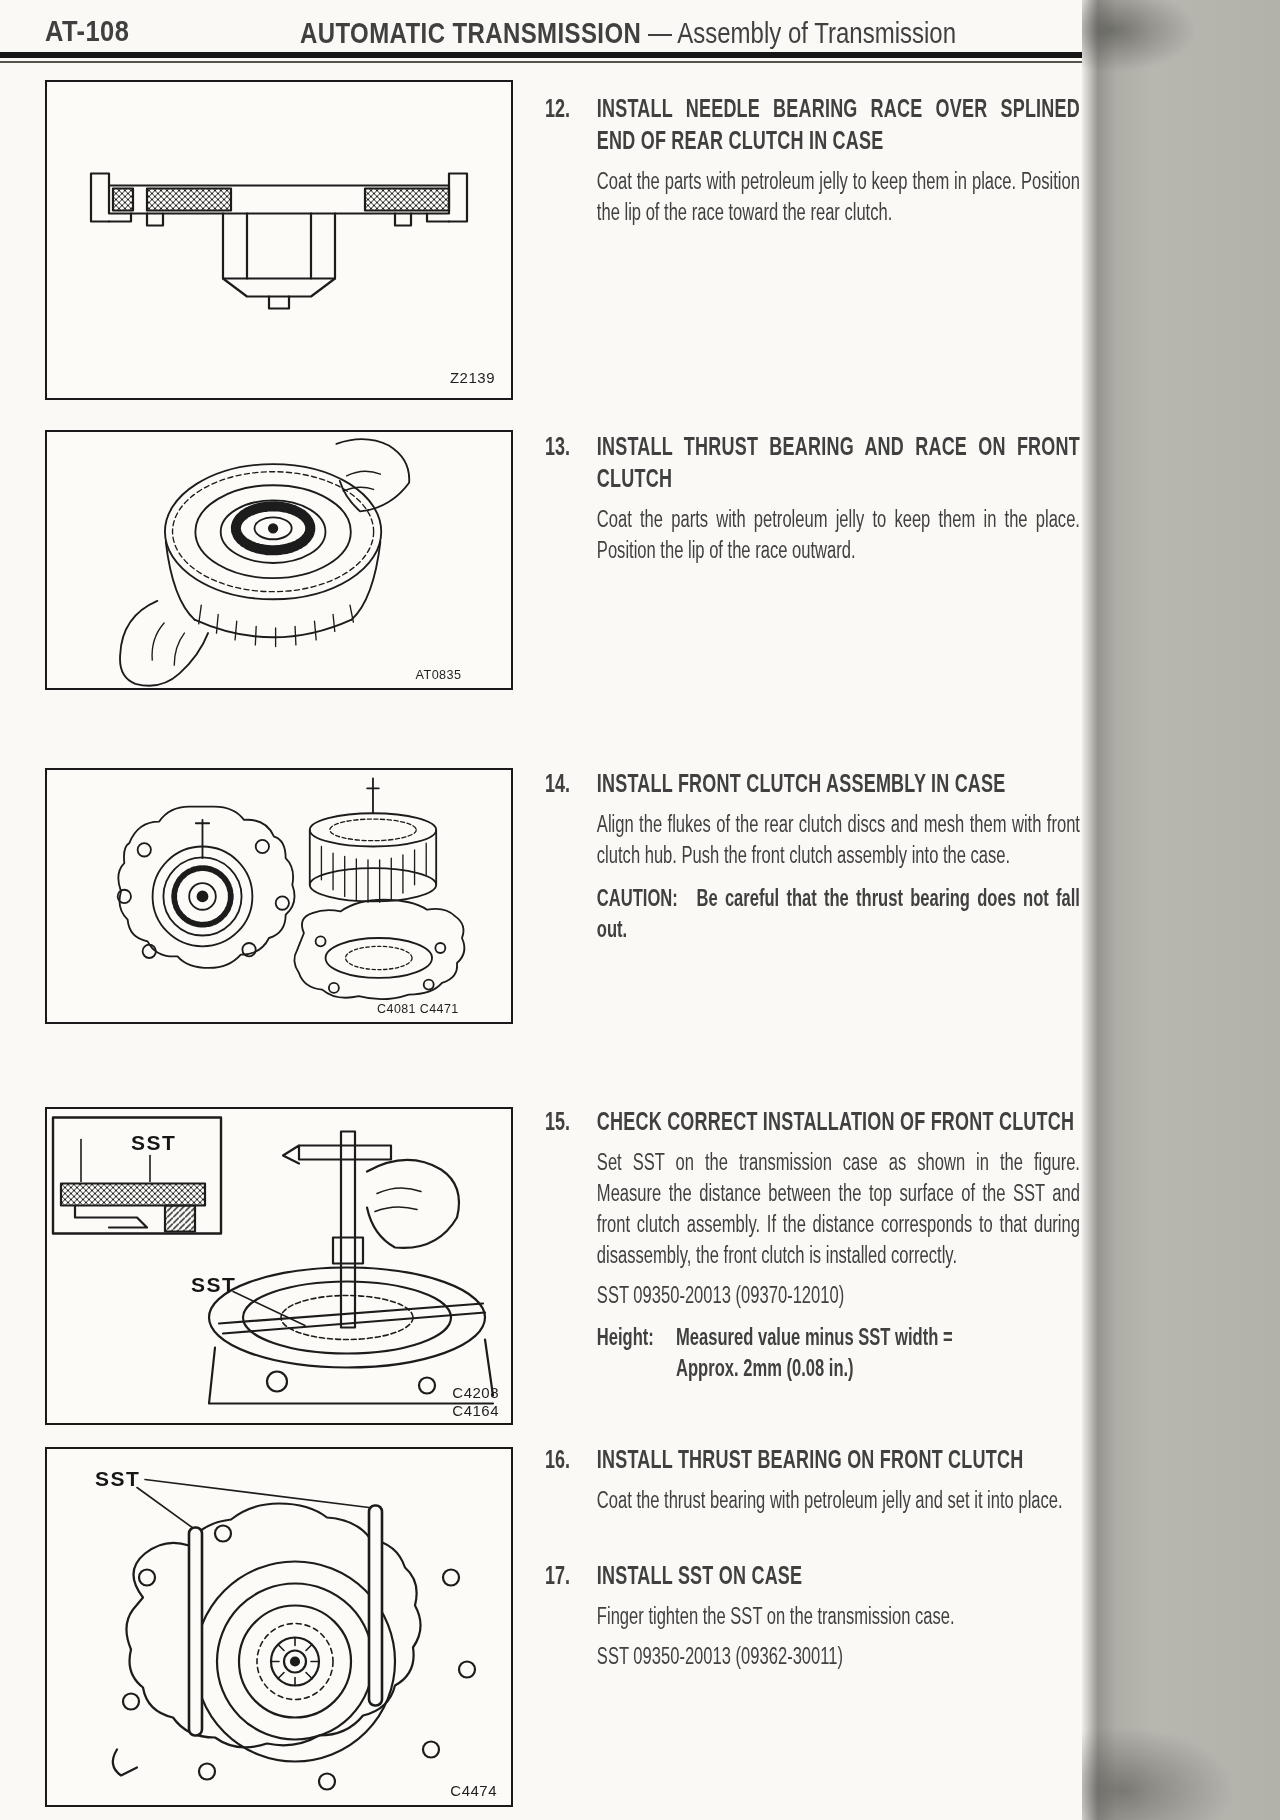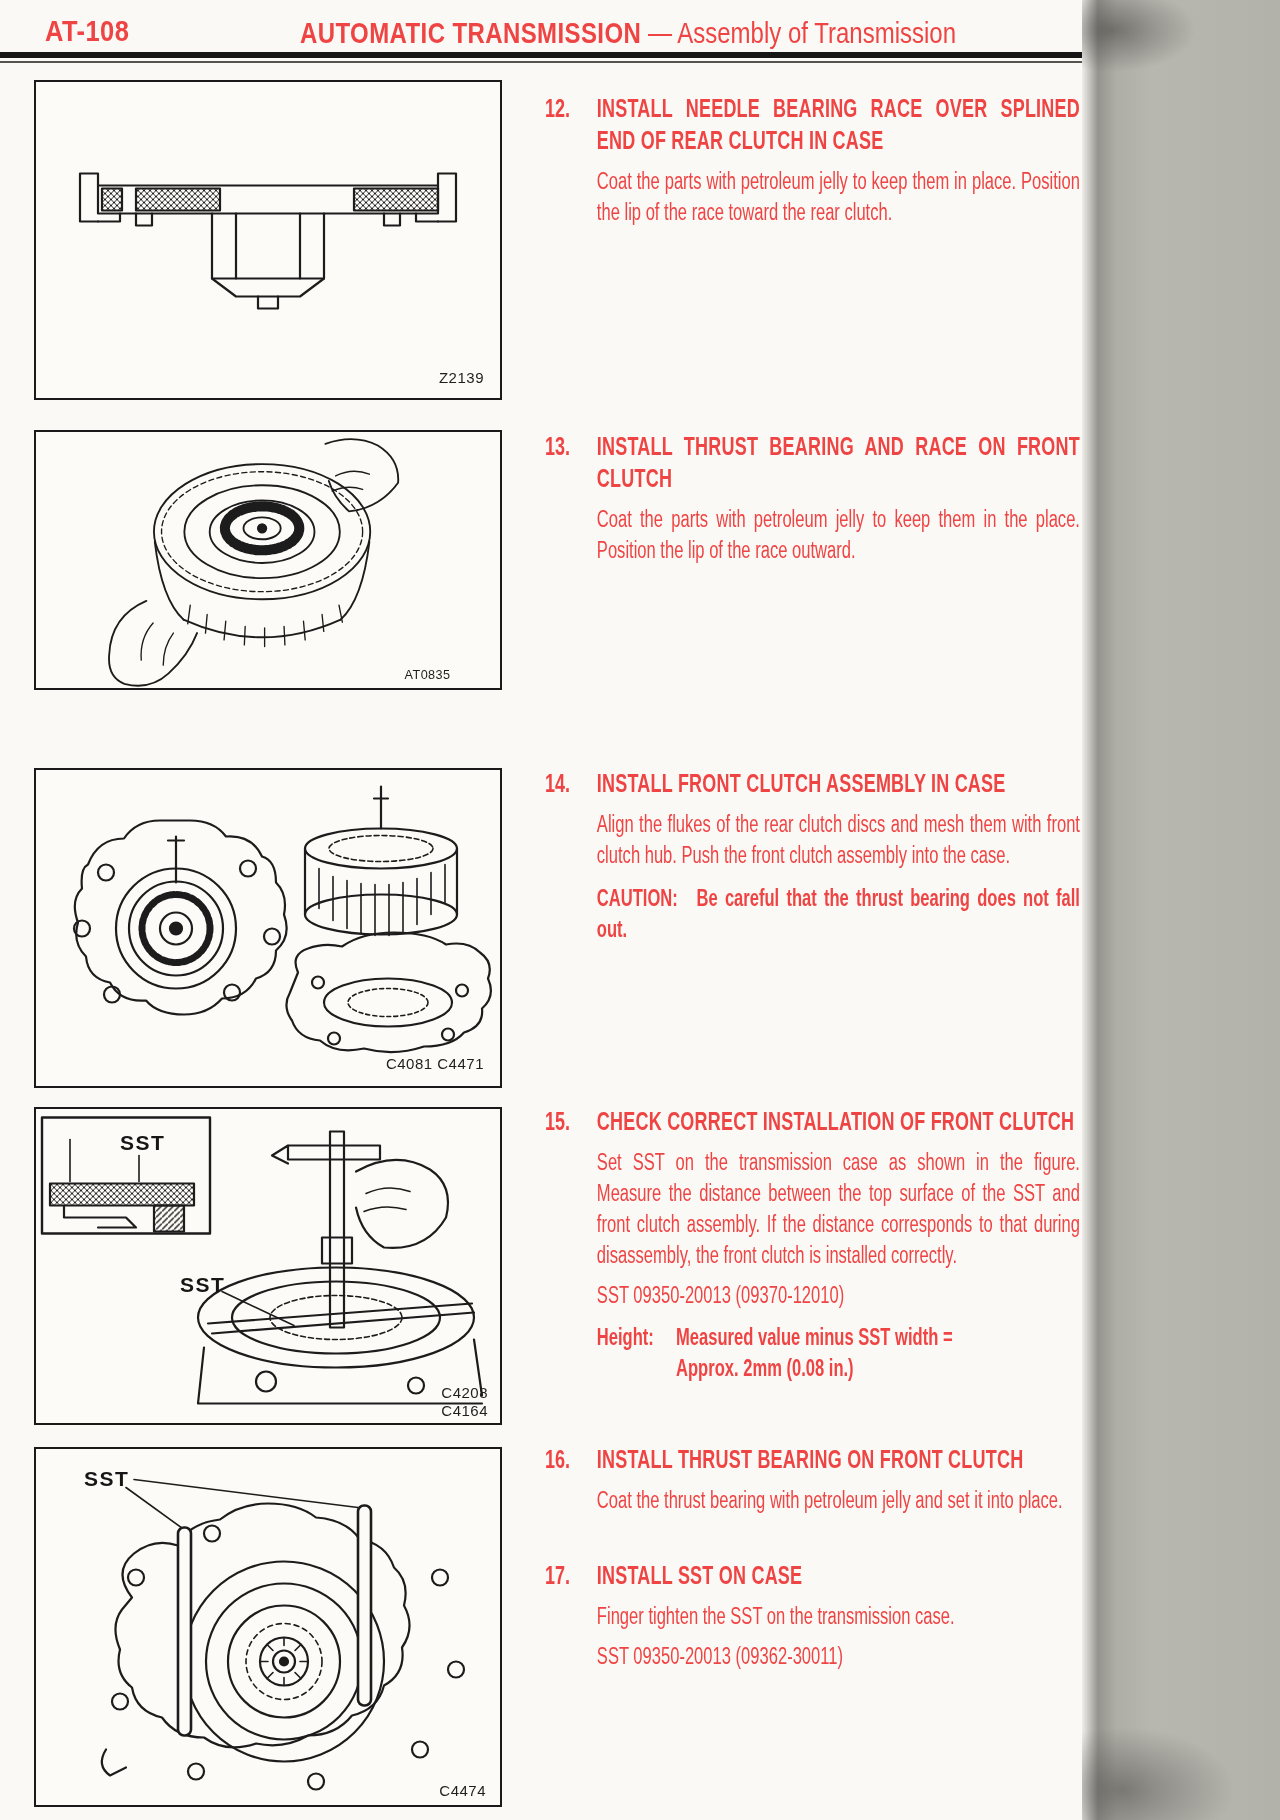--- a/index.html
+++ b/index.html
@@ -1,18 +1,18 @@
 <!DOCTYPE html>
 <html><head>
 <meta charset="utf-8">
 <style>
   html,body{margin:0;padding:0;background:#8d8c86;}
   .page{
     position:relative;width:1280px;height:1820px;overflow:hidden;
-    background:#faf9f5;color:#ef4444;
+    background:#faf9f5;color:#404040;
     font-family:"Liberation Sans","DejaVu Sans",sans-serif;
   }
   
   .scan-edge{
     position:absolute;top:0;left:1082px;width:198px;height:1820px;
     background:
       radial-gradient(120px 60px at 30px 30px, rgba(40,40,38,.45), transparent 70%),
       radial-gradient(160px 90px at 40px 1790px, rgba(40,40,38,.4), transparent 70%),
       linear-gradient(to right,#efeeea 0px,#95948e 16px,#aeada6 34px,#b7b6af 70px,#b2b1aa 100%);
   }
@@ -22,21 +22,21 @@
     transform:scaleX(.85);transform-origin:0 0;letter-spacing:.5px;
   }
   .hdr-title{
     position:absolute;left:300px;top:16px;width:940px;font-size:30px;white-space:nowrap;
     transform:scaleX(.8);transform-origin:0 0;
   }
   .hdr-title b{letter-spacing:.5px;}
   .rule-thick{position:absolute;left:0;top:52px;width:1280px;height:6px;background:#161616;}
   .rule-thin{position:absolute;left:0;top:61px;width:1280px;height:2px;background:#55544f;}
   
-  .fig{position:absolute;left:34px;width:468px;border:2.5px solid #1a1a1a;background:#fcfbf7;box-sizing:border-box;}
+  .fig{position:absolute;left:45px;width:468px;border:2.5px solid #1a1a1a;background:#fcfbf7;box-sizing:border-box;}
   .fig svg{display:block;width:100%;height:100%;}
   .figcode{font:15px "Liberation Sans",sans-serif;fill:#1f1f1f;letter-spacing:.5px;}
   .figlabel{font:600 21px "Liberation Sans",sans-serif;fill:#161616;letter-spacing:1.5px;}
   .ln{stroke:#1c1c1c;fill:none;stroke-width:2.2;stroke-linecap:round;stroke-linejoin:round;}
   .thin{stroke-width:1.6;}
   
   .right-col{
     position:absolute;left:545px;top:0;width:743px;height:1820px;
     transform:scaleX(.72);transform-origin:0 0;
   }
@@ -110,21 +110,21 @@
         <path class="thin" d="M140,205 l-3,22 M160,216 l-2,22 M182,224 l-2,22 M205,230 l-1,22 M228,232 l0,22 M251,230 l1,22 M274,224 l2,22 M296,216 l2,20 M316,205 l4,20"></path>
         <path d="M300,14 q34,-12 62,2 q26,16 24,44 q-22,30 -58,34 q-18,-16 -24,-36"></path>
         <path class="thin" d="M312,52 q20,-10 40,-2 M308,70 q18,-8 36,-2"></path>
         <path d="M88,200 q-42,18 -44,64 q-2,26 18,34 q30,8 52,-12 q24,-22 34,-48"></path>
         <path class="thin" d="M96,226 q-16,18 -14,44 M120,238 q-12,16 -12,38"></path>
       </g>
       <text class="figcode" x="448" y="292" text-anchor="end">AT0835</text>
     </svg>
   </div>
 
-  <div class="fig" style="top:768px;height:320px;">
+  <div class="fig" style="top:768px;height:256px;">
     <svg viewBox="0 0 464 303">
       <g class="ln" stroke-width="2">
         <path d="M52,88 q10,-26 36,-26 q12,-18 36,-18 h30 q24,0 36,16 q26,-2 36,20 q14,4 14,26 q12,12 8,32 q8,22 -8,36 q0,22 -20,28 q-10,20 -34,20 q-14,16 -38,16 q-26,0 -38,-14 q-26,2 -36,-18 q-22,-4 -24,-26 q-14,-14 -8,-34 q-8,-22 4,-34 q-2,-20 6,-24 z"></path>
         <circle cx="70" cy="96" r="8"></circle>
           <circle cx="212" cy="92" r="8"></circle>
           <circle cx="236" cy="160" r="8"></circle>
           <circle cx="196" cy="216" r="8"></circle>
           <circle cx="76" cy="218" r="8"></circle>
           <circle cx="46" cy="152" r="8"></circle>
         <circle cx="140" cy="152" r="60"></circle>

